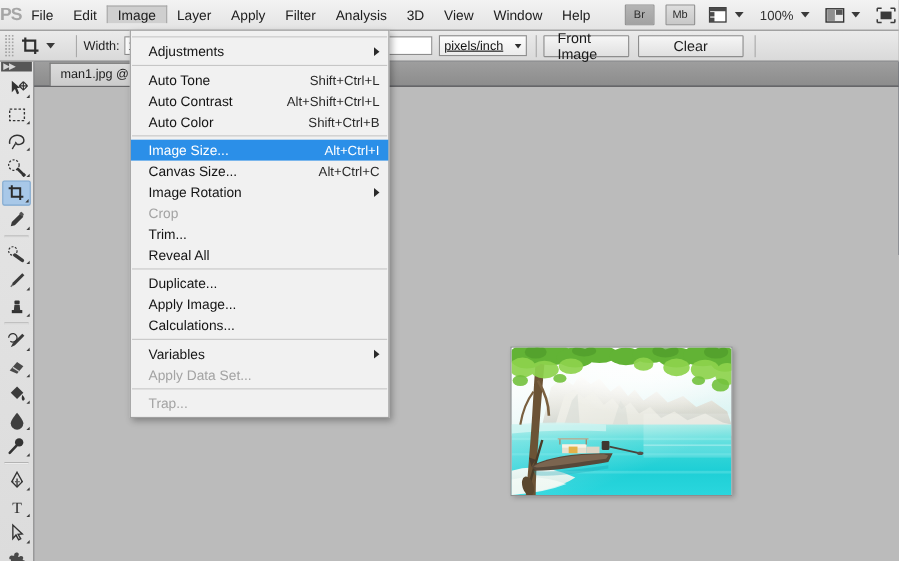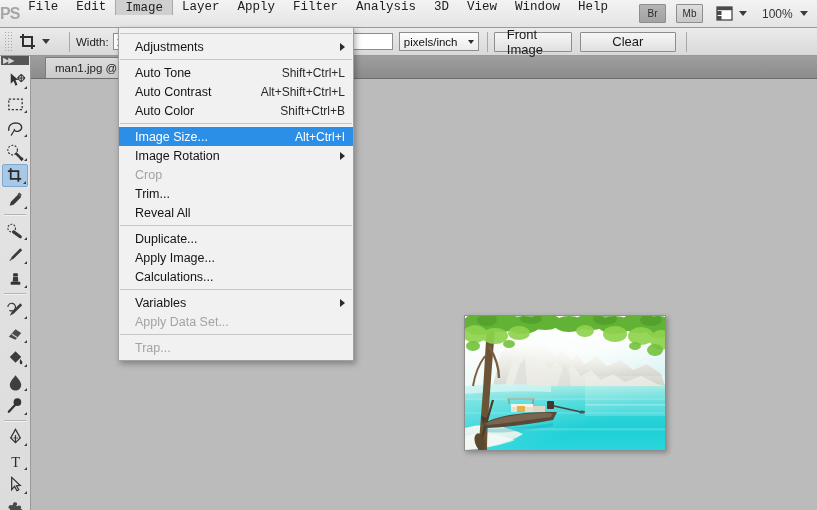--- a/index.html
+++ b/index.html
@@ -165,20 +165,21 @@
     height: 19px;
     border: 1px solid #8d8d8d;
     background: linear-gradient(#fdfdfd, #ececec);
     font-size: 11.5px;
     display: flex;
     align-items: center;
     padding: 1px 4px;
     color: #111;
     box-sizing: border-box;
     gap: 6px;
+    text-decoration: underline;
   }
   .ob-button {
     height: 20px;
     border: 1px solid #8d8d8d;
     background: linear-gradient(#f6f6f6, #e0e0e0);
     font-size: 13px;
     display: flex;
     align-items: center;
     justify-content: center;
     padding: 0 12px;
@@ -369,21 +370,21 @@
     margin: 3px 1px;
   }
 </style>
 </head>
 <body>
 
 <div id="app">
 
   <div class="menubar">
     <div class="ps-logo">PS</div>
-    <div id="menu-items" style="display:flex;align-items:flex-start;font-family:Liberation Mono, monospace;">
+    <div id="menu-items" style="display:flex;align-items:center;">
         <div class="menu-item">File</div>
         <div class="menu-item">Edit</div>
         <div class="menu-item active">Image</div>
         <div class="menu-item">Layer</div>
         <div class="menu-item">Apply</div>
         <div class="menu-item">Filter</div>
         <div class="menu-item">Analysis</div>
         <div class="menu-item">3D</div>
         <div class="menu-item">View</div>
         <div class="menu-item">Window</div>
@@ -744,20 +745,24 @@
       <div class="dd-item">
         <span class="dd-label">Auto Color</span>
         <span class="dd-accel">Shift+Ctrl+B</span>
       </div>
       <div class="dd-sep"></div>
       <div class="dd-item highlight">
         <span class="dd-label">Image Size...</span>
         <span class="dd-accel">Alt+Ctrl+I</span>
       </div>
       <div class="dd-item">
+        <span class="dd-label">Canvas Size...</span>
+        <span class="dd-accel">Alt+Ctrl+C</span>
+      </div>
+      <div class="dd-item">
         <span class="dd-label">Image Rotation</span>
         <span class="dd-arrow"></span>
       </div>
       <div class="dd-item disabled">
         <span class="dd-label">Crop</span>
       </div>
       <div class="dd-item">
         <span class="dd-label">Trim...</span>
       </div>
       <div class="dd-item">

